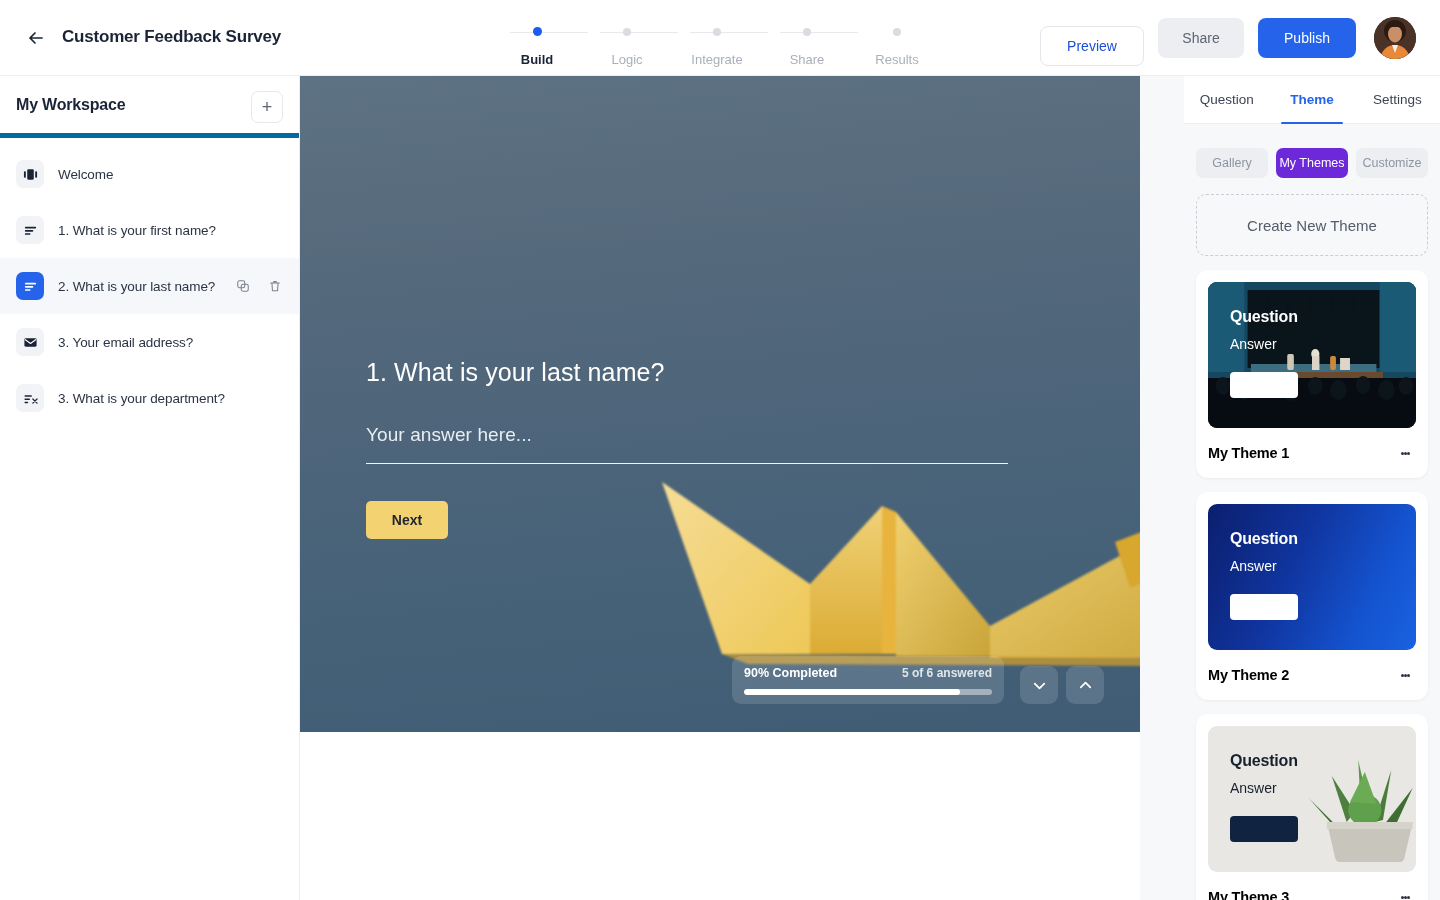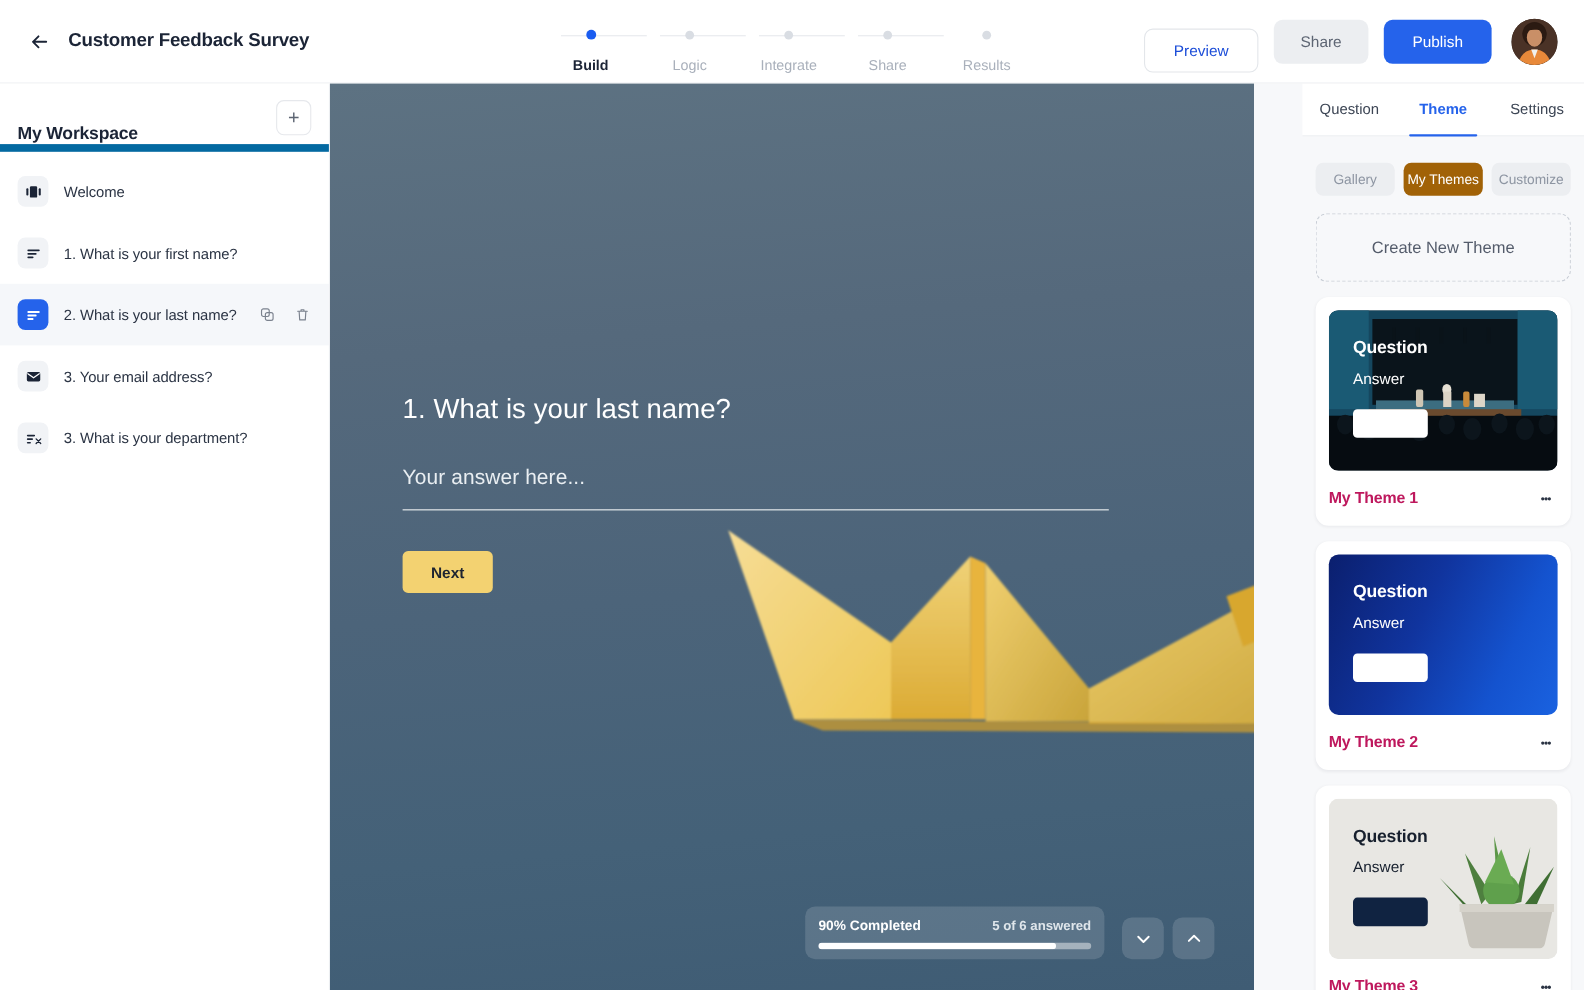--- a/index.html
+++ b/index.html
@@ -69,22 +69,22 @@
     width: 42px; height: 42px; border-radius: 50%; overflow: hidden;
     background: #3a2a22; position: relative; margin-left: 4px;
   }
 
   
   .sidebar {
     position: absolute; left: 0; top: 76px; width: 300px; height: 824px;
     background: #ffffff; border-right: 1px solid #eceef1;
   }
   .ws-head {
-    height: 62px; display: flex; align-items: flex-end; padding: 0 16px;
-    border-bottom: 7px solid #0369a1; position: relative;
+    height: 62px; display: flex; align-items: center; padding: 0 16px;
+    border-bottom: 5px solid #0369a1; position: relative;
   }
   .ws-title { font-size: 16px; font-weight: 600; color: #1b2436; letter-spacing: -0.2px; }
   .ws-add {
     position: absolute; right: 16px; top: 15px; width: 32px; height: 32px;
     border: 1px solid #e6e8ec; border-radius: 7px; cursor: pointer;
     display: flex; align-items: center; justify-content: center;
     font-size: 18px; color: #5d6573; line-height: 1;
   }
   .q-list { padding-top: 8px; }
   .q-item {
@@ -100,21 +100,21 @@
   .q-label {
     margin-left: 14px; font-size: 13.5px; color: #2b3444; letter-spacing: -0.1px;
   }
   .q-actions {
     position: absolute; right: 14px; top: 18px; display: flex; gap: 12px;
   }
   .q-act { width: 20px; height: 20px; cursor: pointer; display:flex; align-items:center; justify-content:center;}
 
   
   .canvas {
-    position: absolute; left: 300px; top: 76px; width: 840px; height: 824px;
+    position: absolute; left: 300px; top: 76px; width: 840px; height: 656px;
     overflow: hidden;
     background: linear-gradient(175deg, #5d7282 0%, #55697c 28%, #4c647a 55%, #446178 80%, #3f5c74 100%);
   }
   .boat { position: absolute; left: 360px; top: 400px; width: 560px; height: 240px; }
 
   .q-title {
     position: absolute; left: 66px; top: 282px;
     font-size: 25px; color: #ffffff; font-weight: 400; letter-spacing: 0.1px;
   }
   .answer-field { position: absolute; left: 66px; top: 348px; width: 642px; }
@@ -174,21 +174,21 @@
   .rtab.active::after {
     content: ""; position: absolute; bottom: -1px; left: 12px; right: 12px;
     height: 2.5px; background: #2563eb; border-radius: 2px;
   }
   .seg-row { display: flex; gap: 8px; padding: 14px 12px 10px; }
   .seg {
     flex: 1; height: 30px; border-radius: 7px; background: #eceef1;
     display: flex; align-items: center; justify-content: center;
     font-size: 12.5px; color: #8d95a2; cursor: pointer; margin-top: 10px;
   }
-  .seg.active { background: #a16207; color: #ffffff; }
+  .seg.active { background: #6d28d9; color: #ffffff; }
   .create-theme {
     margin: 6px 12px 14px; height: 62px; border: 1.5px dashed #c9ced6;
     border-radius: 10px; display: flex; align-items: center; justify-content: center;
     font-size: 15px; color: #545c6b; cursor: pointer; background: transparent;
   }
   .theme-card {
     margin: 0 12px 14px; background: #ffffff; border-radius: 12px;
     padding: 12px 12px 0; box-shadow: 0 1px 3px rgba(16,24,40,0.06);
   }
   .theme-prev {
@@ -199,21 +199,21 @@
     letter-spacing: -0.2px;
   }
   .prev-a { position: absolute; left: 22px; top: 54px; font-size: 14px; }
   .prev-btn {
     position: absolute; left: 22px; top: 90px; width: 68px; height: 26px;
     border-radius: 4px;
   }
   .theme-foot {
     height: 50px; display: flex; align-items: center; justify-content: space-between;
   }
-  .theme-name { font-size: 14.5px; font-weight: 600; color: #be185d; letter-spacing: -0.2px; }
+  .theme-name { font-size: 14.5px; font-weight: 600; color: #000000; letter-spacing: -0.2px; }
   .kebab { width: 22px; height: 22px; display:flex; align-items:center; justify-content:center; cursor: pointer; }
   .kebab i { display:block; width: 3px; height: 3px; border-radius: 50%; background: #2b3444; margin: 1.5px 0; }
 </style>
 </head>
 <body>
 
 <div class="topbar">
   <div class="back-btn">
     <svg width="20" height="20" viewBox="0 0 20 20">
       <path d="M16 10H4M4 10l5-5M4 10l5 5" stroke="#1b2436" stroke-width="1.7" fill="none" stroke-linecap="round" stroke-linejoin="round"></path>

